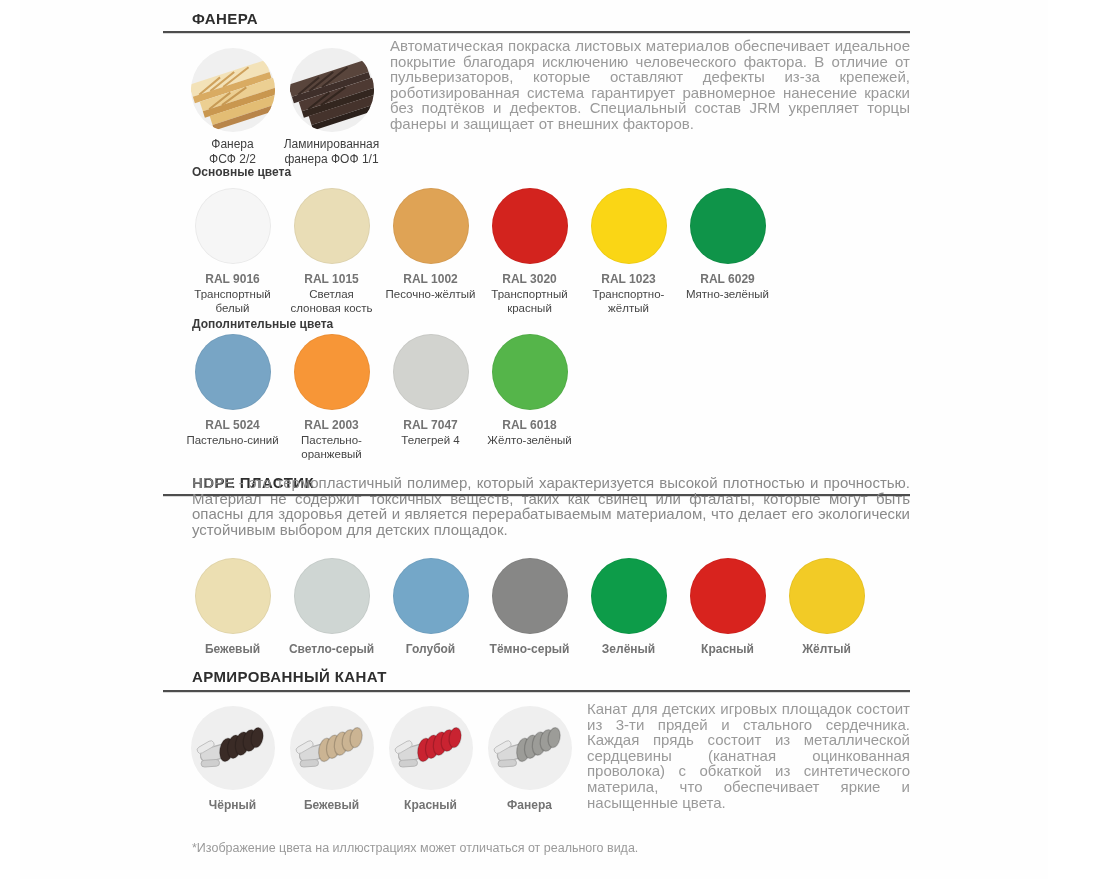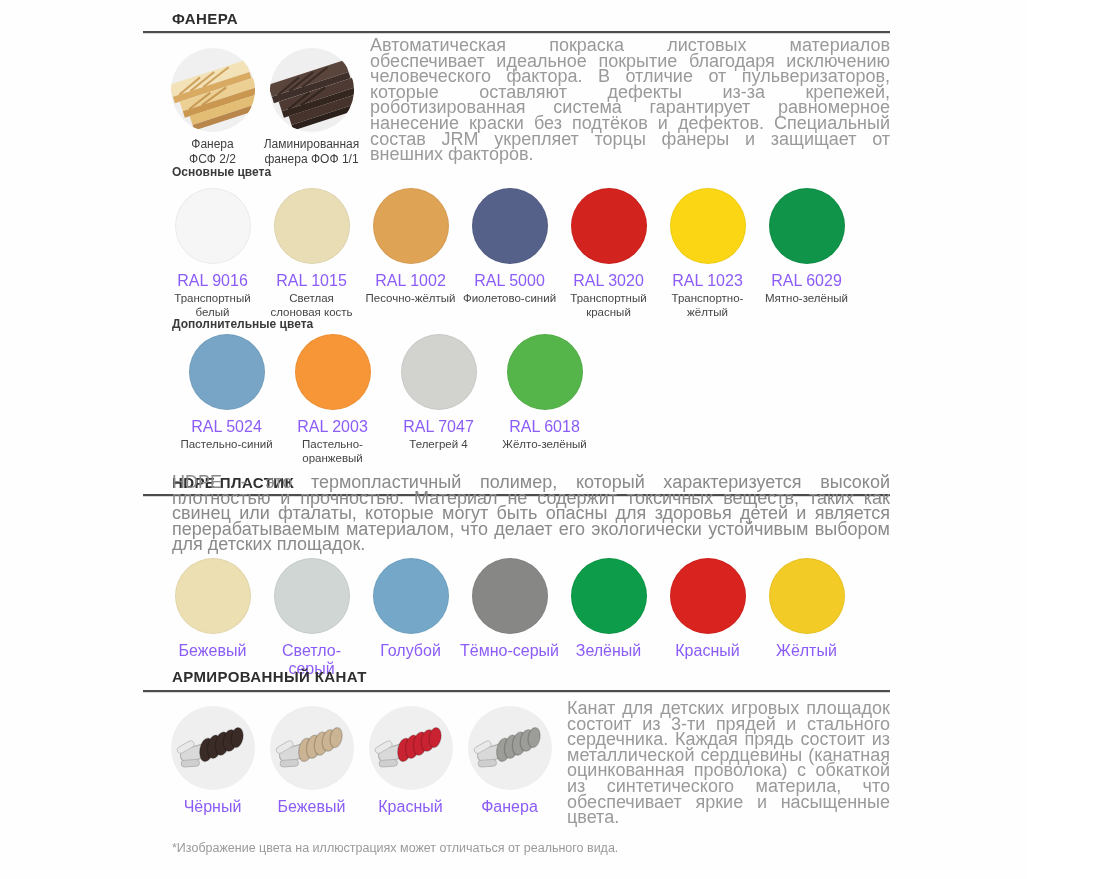--- a/index.html
+++ b/index.html
@@ -1,37 +1,37 @@
 <!DOCTYPE html>
 <html><head>
 <meta charset="utf-8">
 <style>
   html,body{margin:0;padding:0;background:#ffffff;}
   .page{
     position:relative;width:1028px;height:879px;overflow:hidden;
-    background:#fefefe;font-family:"Liberation Sans",sans-serif;
+    background:#fefefe;font-family:"Liberation Sans",sans-serif;margin-left:20px;
   }
   .abs{position:absolute;}
   .section-title{
     font-size:15px;font-weight:bold;color:#2e2e2e;letter-spacing:.4px;
   }
   .rule{height:2px;background:#4d4d4d;border-bottom:1px solid #d8d8d8;}
   .para{
-    font-size:18px;line-height:15.6px;color:#9a9a9a;
+    font-size:15px;line-height:15.6px;color:#9a9a9a;
     text-align:justify;text-align-last:left;
   }
   .para.darker{color:#8a8a8a;}
   .subtitle{font-size:12px;font-weight:bold;color:#3a3a3a;text-align:right;}
   .row{display:flex;}
   .cell{width:99px;display:flex;flex-direction:column;align-items:center;text-align:center;}
   .swatch{
     width:76px;height:76px;border-radius:50%;
     box-shadow:inset 0 0 0 1px rgba(0,0,0,0.05);
   }
-  .code{margin-top:8px;font-size:16px;font-weight:normal;color:#8b5cf6;}
+  .code{margin-top:8px;font-size:12px;font-weight:bold;color:#737373;}
   .cname{margin-top:2px;font-size:11.5px;line-height:13.5px;color:#454545;max-width:96px;}
   .ptype-label{margin-top:5px;font-size:12px;line-height:15px;color:#3f3f3f;white-space:pre-line;text-align:center;}
   .footnote{font-size:12.5px;color:#9a9a9a;}
   svg{display:block;}
 </style>
 </head>
 <body>
 
 <div class="page">
 
@@ -99,44 +99,39 @@
       <div class="swatch" style="background: rgb(233, 221, 182);"></div>
       <div class="code">RAL 1015</div>
       <div class="cname">Светлая слоновая кость</div>
     </div>
     <div class="cell">
       <div class="swatch" style="background: rgb(223, 163, 85);"></div>
       <div class="code">RAL 1002</div>
       <div class="cname">Песочно-жёлтый</div>
     </div>
     <div class="cell">
-      <div class="swatch" style="background: rgb(86, 97, 137);"></div>
-      <div class="code">RAL 5000</div>
-      <div class="cname">Фиолетово-синий</div>
-    </div>
-    <div class="cell">
       <div class="swatch" style="background: rgb(211, 35, 30);"></div>
       <div class="code">RAL 3020</div>
       <div class="cname">Транспортный красный</div>
     </div>
     <div class="cell">
       <div class="swatch" style="background: rgb(250, 214, 21);"></div>
       <div class="code">RAL 1023</div>
       <div class="cname">Транспортно-жёлтый</div>
     </div>
     <div class="cell">
       <div class="swatch" style="background: rgb(15, 148, 73);"></div>
       <div class="code">RAL 6029</div>
       <div class="cname">Мятно-зелёный</div>
     </div>
   </div>
 
   <div class="abs subtitle" style="left:172px;top:317px;">Дополнительные цвета</div>
 
-  <div class="abs row" style="left:177px;top:334px;gap:7px;">
+  <div class="abs row" style="left:163px;top:334px;">
     <div class="cell">
       <div class="swatch" style="background: rgb(120, 165, 197);"></div>
       <div class="code">RAL 5024</div>
       <div class="cname">Пастельно-синий</div>
     </div>
     <div class="cell">
       <div class="swatch" style="background: rgb(247, 150, 55);"></div>
       <div class="code">RAL 2003</div>
       <div class="cname">Пастельно-оранжевый</div>
     </div>

